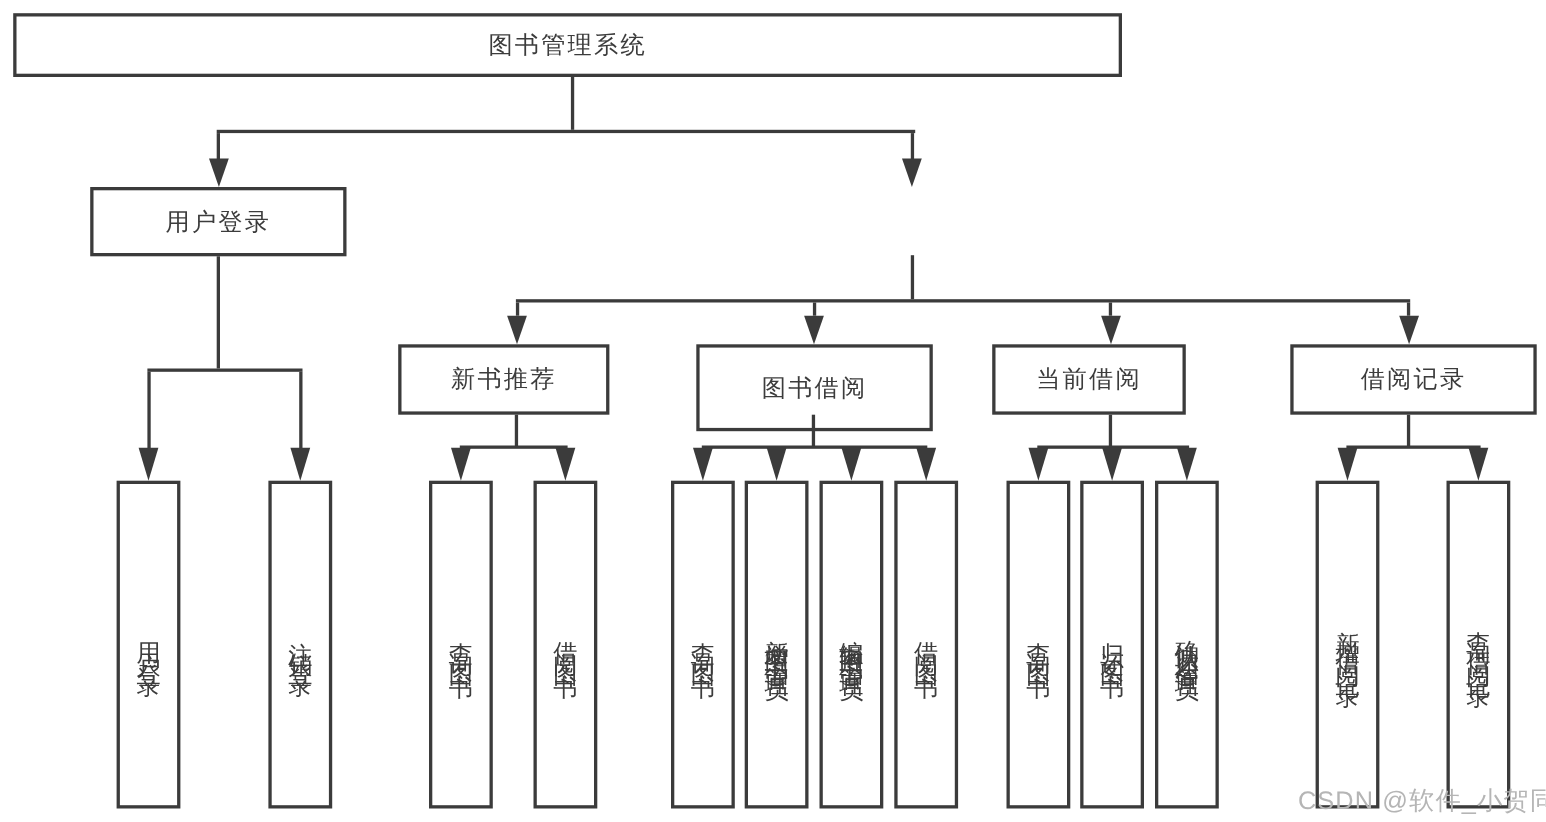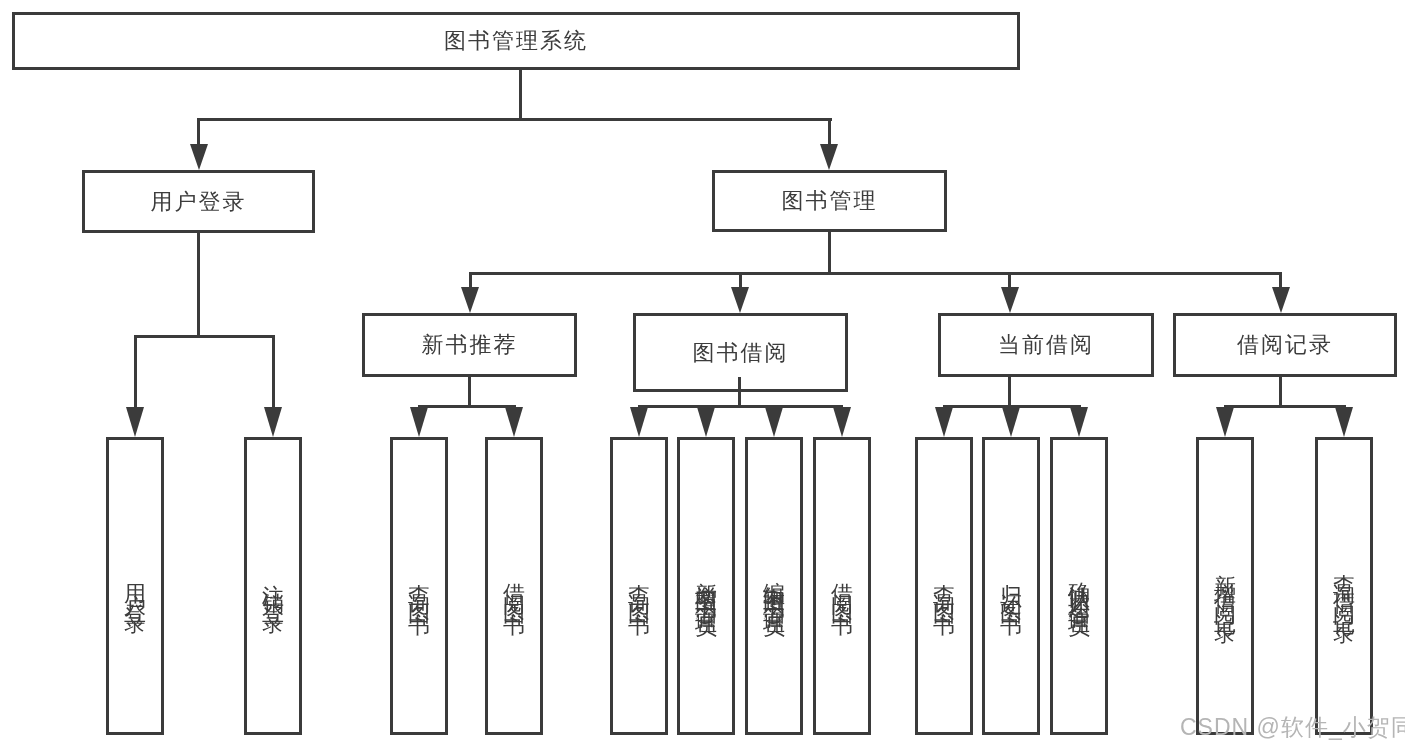--- a/index.html
+++ b/index.html
@@ -47,33 +47,30 @@
 <div class="canvas">
 
   <div class="box" style="left:12px;top:12px;width:1008px;height:58px;">
     <span>图书管理系统</span>
   </div>
 
   <div class="box" style="left:82px;top:170px;width:233px;height:63px;">
     <span>用户登录</span>
   </div>
 
-  <div class="box" style="left:712px;top:170px;width:235px;height:62px;">
-    <span>图书管理</span>
-  </div>
 
-  <div class="box" style="left:362px;top:313px;width:215px;height:64px;">
+  <div class="box" style="left:362px;top:313px;width:192px;height:64px;">
     <span>新书推荐</span>
   </div>
 
   <div class="box" style="left:633px;top:313px;width:215px;height:79px;">
     <span>图书借阅</span>
   </div>
 
-  <div class="box" style="left:938px;top:313px;width:216px;height:64px;">
+  <div class="box" style="left:902px;top:313px;width:176px;height:64px;">
     <span>当前借阅</span>
   </div>
 
   <div class="box" style="left:1173px;top:313px;width:224px;height:64px;">
     <span>借阅记录</span>
   </div>
 
   <div class="box vbox" style="left:106px;">
     <span>用户登录</span>
   </div>

